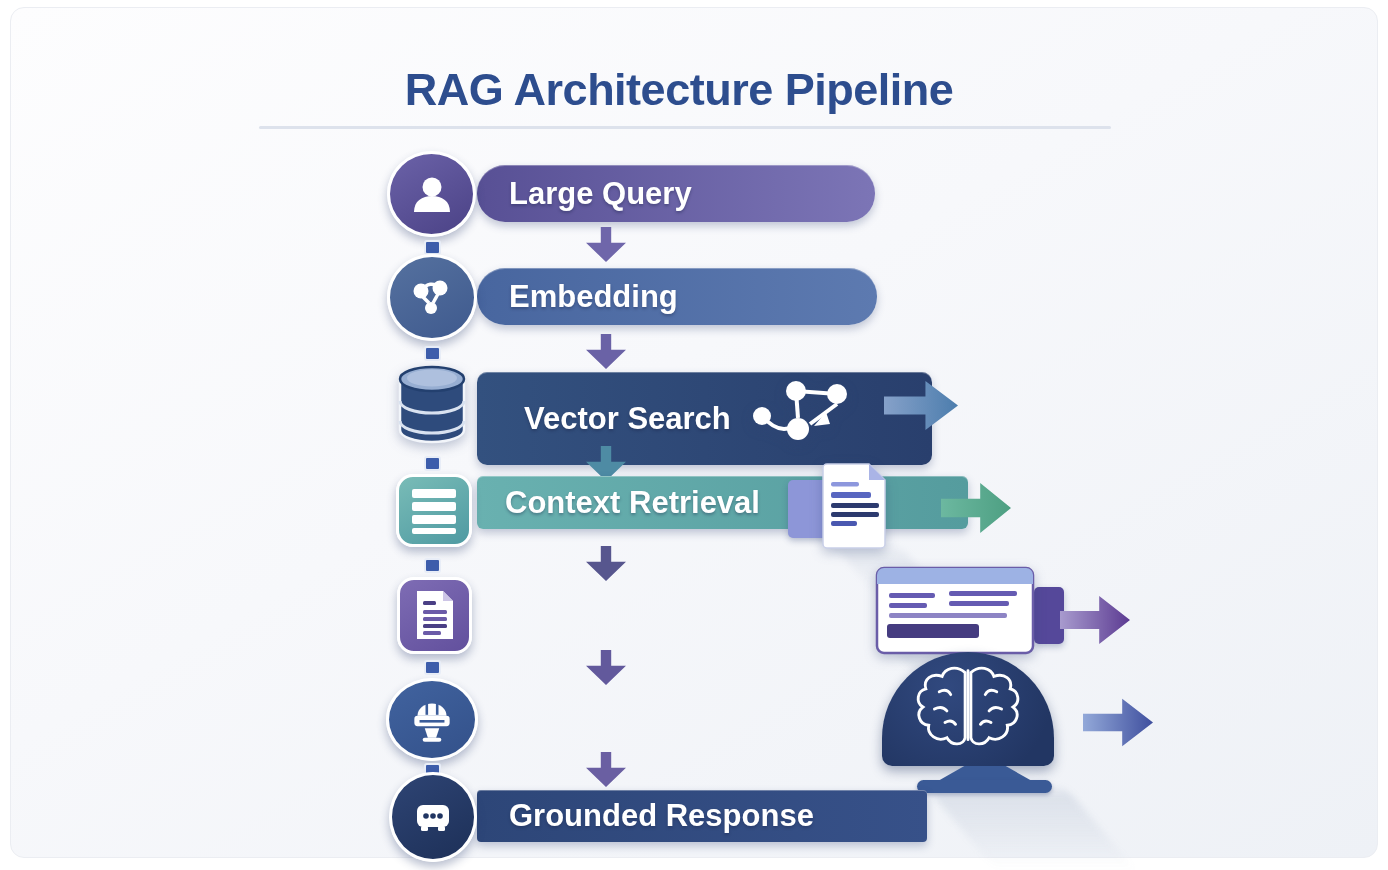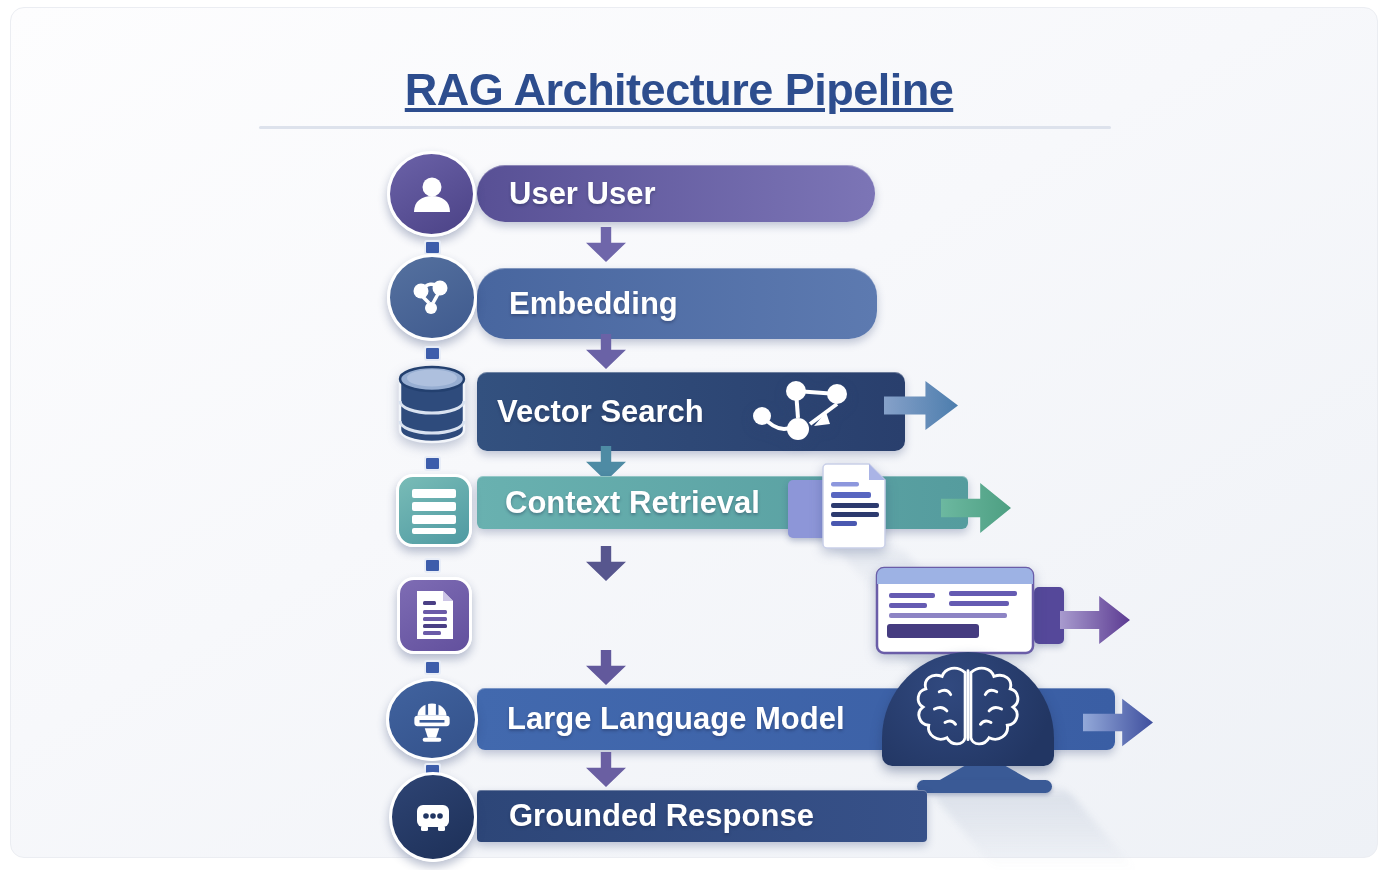--- a/index.html
+++ b/index.html
@@ -8,21 +8,21 @@
     font-family:"Liberation Sans",sans-serif;position:relative;
   }
   .frame{
     position:absolute;left:10px;top:7px;width:1366px;height:849px;
     border-radius:14px;border:1px solid #ebedf2;
     background:linear-gradient(150deg,#fdfdfe 0%,#f7f8fb 45%,#eef1f6 100%);
   }
   .canvas{position:absolute;inset:0;}
   .title{
     position:absolute;left:0;top:64px;width:1358px;text-align:center;
-    font-size:45px;font-weight:700;letter-spacing:-0.5px;color:var(--title-color,#2d4d8e);text-decoration:underline;
+    font-size:45px;font-weight:700;letter-spacing:-0.5px;color:var(--title-color,#2d4d8e);
   }
   .divider{position:absolute;left:259px;top:126px;width:852px;height:3px;background:var(--divider,#dde2ec);border-radius:2px;}
 
   .step{position:absolute;inset:0;}
 
   .bar{
     position:absolute;display:flex;align-items:center;color:#fff;font-weight:700;
     background:linear-gradient(90deg,var(--bar-from),var(--bar-to));
     box-shadow:0 4px 9px rgba(45,65,115,.28), inset 0 1px 0 rgba(255,255,255,.30);
   }
@@ -76,52 +76,52 @@
 
   <div class="title">RAG Architecture Pipeline</div>
   <div class="divider"></div>
 
   <div class="soft" style="left:838px;top:550px;width:66px;height:48px;opacity:.5;"></div>
   <div class="soft" style="left:898px;top:654px;width:70px;height:40px;opacity:.4;"></div>
   <div class="soft" style="left:928px;top:790px;width:140px;height:80px;opacity:.7;"></div>
 
   <div class="step" style="--icon-from: #6b62a8; --icon-to: #4b4286; --bar-from: #585095; --bar-to: #7c75b6; --down-arrow: #6f66aa;">
     <div class="bar" style="left:477px;top:165px;width:366px;height:57px;border-radius:28px;padding-left:32px;">
-      <span>User User</span>
+      <span>Large Query</span>
     </div>
     <div class="icon-badge circle" style="left:387px;top:151px;width:89px;height:86px;">
       <svg width="52" height="52" viewBox="0 0 52 52">
         <circle cx="26" cy="19" r="9.5" fill="#fff"></circle>
         <path d="M8,44 C8,33 16,28 26,28 C36,28 44,33 44,44 Z" fill="#fff"></path>
       </svg>
     </div>
     <div class="conn" style="top:240px;"></div>
     <div class="darr" style="left:586px;top:227px;"></div>
   </div>
 
   <div class="step" style="--icon-from: #55719f; --icon-to: #3f5a8e; --bar-from: #48669f; --bar-to: #5d7ab0; --down-arrow: #6a62a6;">
-    <div class="bar" style="left:477px;top:268px;width:368px;height:71px;border-radius:28px;padding-left:32px;">
+    <div class="bar" style="left:477px;top:268px;width:368px;height:57px;border-radius:28px;padding-left:32px;">
       <span>Embedding</span>
     </div>
     <div class="icon-badge circle" style="left:387px;top:254px;width:90px;height:87px;">
       <svg width="52" height="52" viewBox="0 0 52 52">
         <path d="M15,19 Q24,7 34,16" stroke="#fff" stroke-width="3.5" fill="none"></path>
         <path d="M17,25 L23,31" stroke="#fff" stroke-width="3.5" fill="none"></path>
         <path d="M32,22 L27,31" stroke="#fff" stroke-width="3.5" fill="none"></path>
         <circle cx="15" cy="19" r="7.5" fill="#fff"></circle>
         <circle cx="34" cy="16" r="7.5" fill="#fff"></circle>
         <circle cx="25" cy="36" r="6" fill="#fff"></circle>
       </svg>
     </div>
     <div class="conn" style="top:346px;"></div>
     <div class="darr" style="left:586px;top:334px;"></div>
   </div>
 
   <div class="step" style="--icon-from: #3b5c92; --icon-to: #27416f; --bar-from: #33517f; --bar-to: #293f6d; --down-arrow: #4e8ba4; --right-arrow-from: #86a1c9; --right-arrow-to: #4c7dad;">
-    <div class="bar" style="left:477px;top:372px;width:408px;height:79px;border-radius:10px;padding-left:20px;">
+    <div class="bar" style="left:477px;top:372px;width:408px;height:93px;border-radius:10px;padding-left:47px;">
       <span>Vector Search</span>
     </div>
     <svg class="deco-svg" style="left:748px;top:374px;" width="132" height="68" viewBox="0 0 132 68">
       <path d="M48,17 L89,20" stroke="#fff" stroke-width="4" fill="none"></path>
       <path d="M48,17 L50,44" stroke="#fff" stroke-width="4" fill="none"></path>
       <path d="M14,42 Q30,60 44,53" stroke="#fff" stroke-width="4" fill="none"></path>
       <path d="M89,30 L62,50" stroke="#fff" stroke-width="4" fill="none"></path>
       <polygon points="78,38 66,52 82,50" fill="#fff"></polygon>
       <circle cx="48" cy="17" r="10" fill="#fff"></circle>
       <circle cx="89" cy="20" r="10" fill="#fff"></circle>
@@ -189,23 +189,20 @@
         <rect x="15" y="30" width="24" height="4" rx="1.5" fill="#6b5ba8"></rect>
         <rect x="15" y="37" width="24" height="4" rx="1.5" fill="#4a3f85"></rect>
         <rect x="15" y="44" width="18" height="4" rx="1.5" fill="#6b5ba8"></rect>
       </svg>
     </div>
     <div class="conn" style="top:660px;"></div>
     <div class="darr" style="left:586px;top:650px;"></div>
   </div>
 
   <div class="step" style="--icon-from: #41639f; --icon-to: #33518a; --bar-from: #4269ae; --bar-to: #3a5ea4; --down-arrow: #6a5fa2; --right-arrow-from: #93a9d9; --right-arrow-to: #3f4f9e; --deco-main: #31497f; --deco-accent: #223663; --monitor-stand: #3a5a96;">
-    <div class="bar" style="left:477px;top:688px;width:608px;height:62px;border-radius:8px;padding-left:30px;">
-      <span>Large Language Model</span>
-    </div>
     <div class="dome" style="left:882px;top:652px;width:172px;height:114px;">
       <svg width="118" height="92" viewBox="0 0 120 96">
         <g stroke="#ffffff" stroke-width="3" fill="none" stroke-linecap="round">
           <path d="M57,10 C48,2 36,5 33,14 C22,10 13,17 16,27 C7,29 5,41 13,46 C5,52 9,64 19,65 C17,75 28,83 38,78 C43,87 55,86 57,78 Z"></path>
           <path d="M63,10 C72,2 84,5 87,14 C98,10 107,17 104,27 C113,29 115,41 107,46 C115,52 111,64 101,65 C103,75 92,83 82,78 C77,87 65,86 63,78 Z"></path>
           <path d="M60,8 V80"></path>
           <path d="M30,30 Q38,26 42,33"></path>
           <path d="M25,48 Q33,44 38,50"></path>
           <path d="M36,62 Q43,58 47,64"></path>
           <path d="M90,30 Q82,26 78,33"></path>

